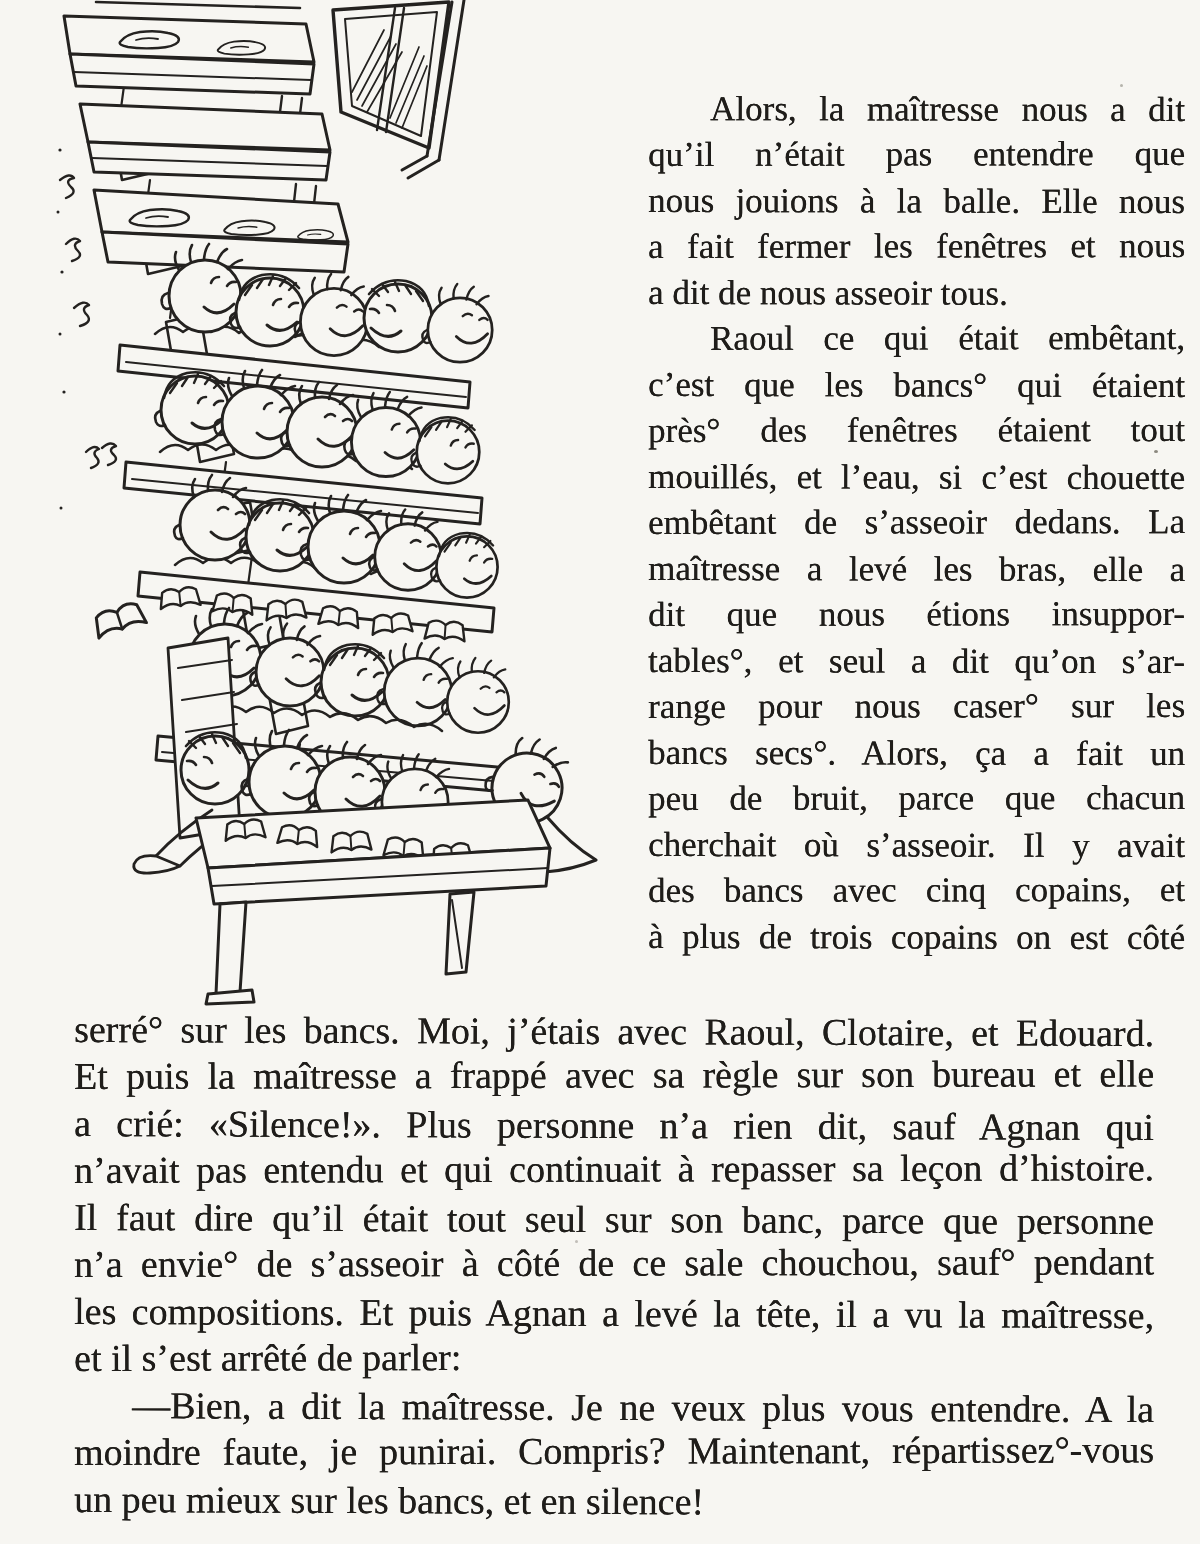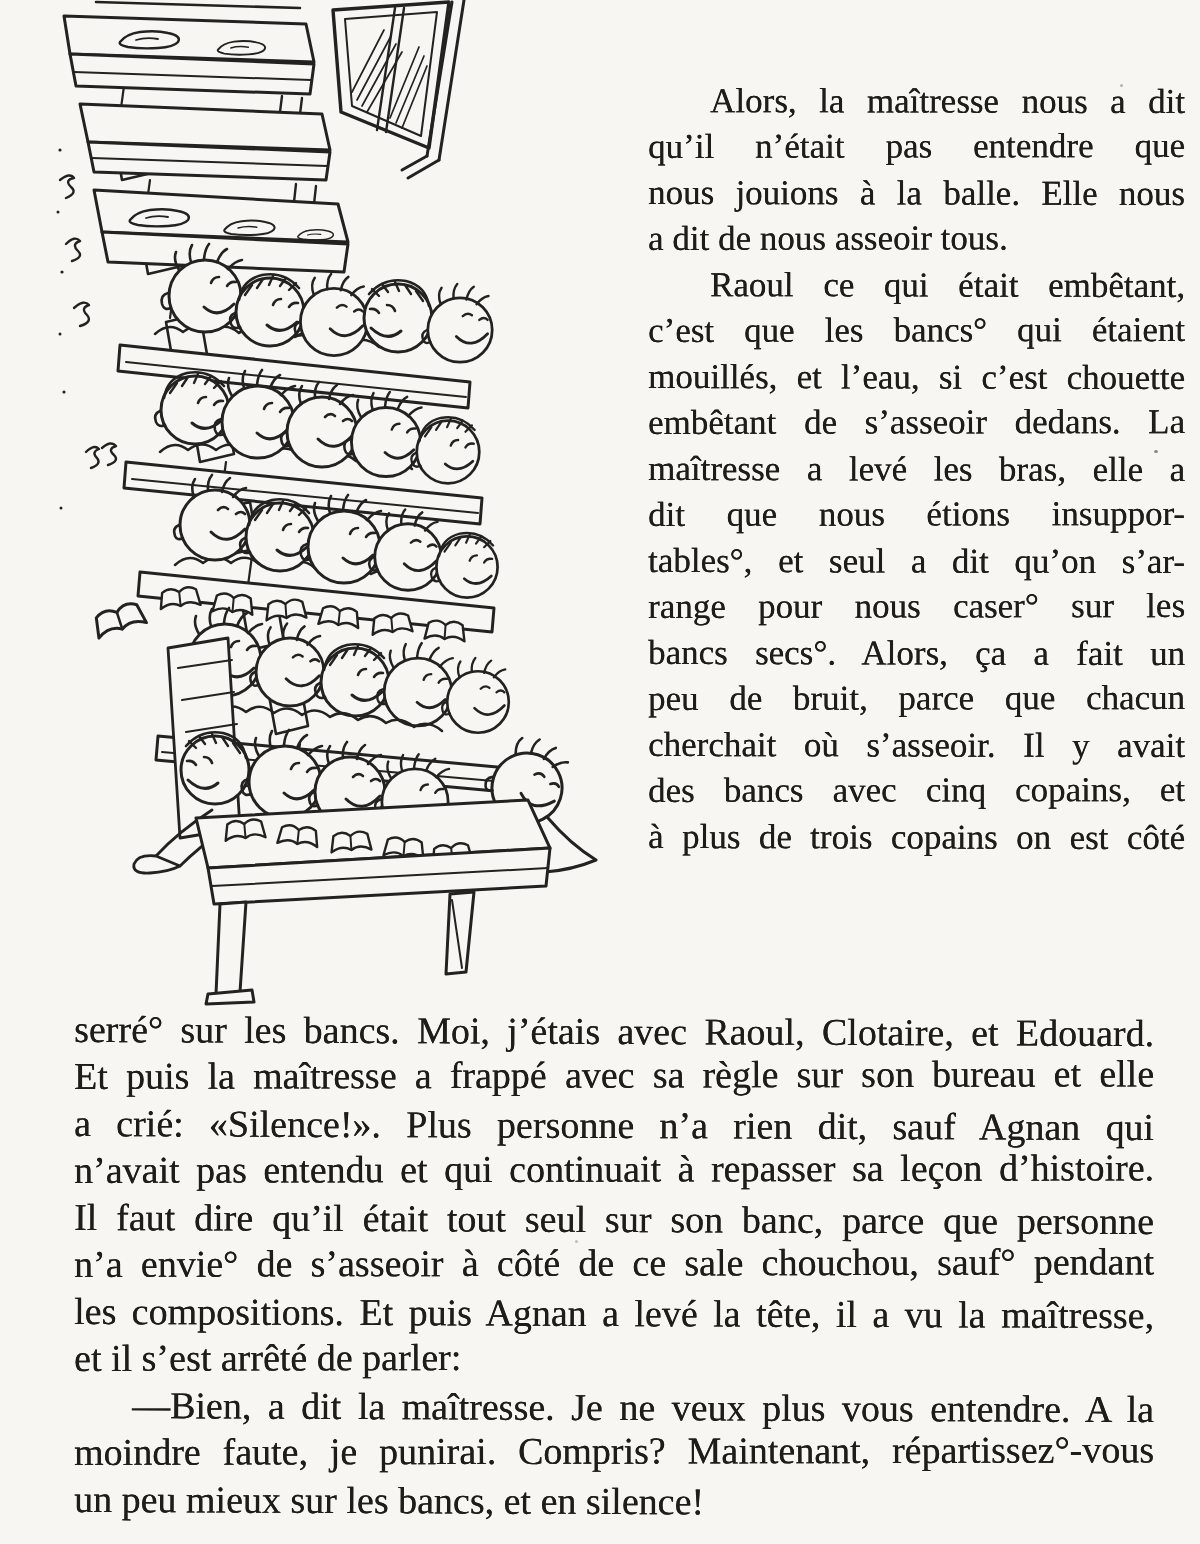--- a/index.html
+++ b/index.html
@@ -4,21 +4,21 @@
 <style>
   html,body{margin:0;padding:0;}
   body{
     width:1200px;height:1544px;position:relative;overflow:hidden;
     background:#f7f6f2;color:#1f1d1a;
     font-family:"Liberation Serif","DejaVu Serif",serif;
   }
   .illu{position:absolute;left:0;top:0;width:620px;height:1010px;}
   .illu svg{width:100%;height:100%;}
   .story-col{
-    position:absolute;left:648px;top:78px;width:537px;
+    position:absolute;left:648px;top:86px;width:537px;
     font-size:35px;line-height:46px;
   }
   .story-bottom{
     position:absolute;left:74px;top:1006px;width:1080px;
     font-size:38px;line-height:47px;
   }
   .line{
     text-align:justify;text-align-last:justify;
     white-space:normal;text-shadow:0.25px 0 0 currentColor;
     transform-origin:left center;
@@ -224,23 +224,25 @@
   <g>
     <use href="#bk" transform="translate(120,622) rotate(-18) scale(1.25)"></use>
   </g>
 </svg>
 </div>
 
 <div class="story-col">
     <div class="line ind">Alors, la maîtresse nous a dit</div>
     <div class="line">qu’il n’était pas entendre que</div>
     <div class="line">nous jouions à la balle. Elle nous</div>
+    <div class="line">a fait fermer les fenêtres et nous</div>
     <div class="line noj">a dit de nous asseoir tous.</div>
     <div class="line ind">Raoul ce qui était embêtant,</div>
     <div class="line">c’est que les bancs° qui étaient</div>
+    <div class="line">près° des fenêtres étaient tout</div>
     <div class="line">mouillés, et l’eau, si c’est chouette</div>
     <div class="line">embêtant de s’asseoir dedans. La</div>
     <div class="line">maîtresse a levé les bras, elle a</div>
     <div class="line">dit que nous étions insuppor-</div>
     <div class="line">tables°, et seul a dit qu’on s’ar-</div>
     <div class="line">range pour nous caser° sur les</div>
     <div class="line">bancs secs°. Alors, ça a fait un</div>
     <div class="line">peu de bruit, parce que chacun</div>
     <div class="line">cherchait où s’asseoir. Il y avait</div>
     <div class="line">des bancs avec cinq copains, et</div>

